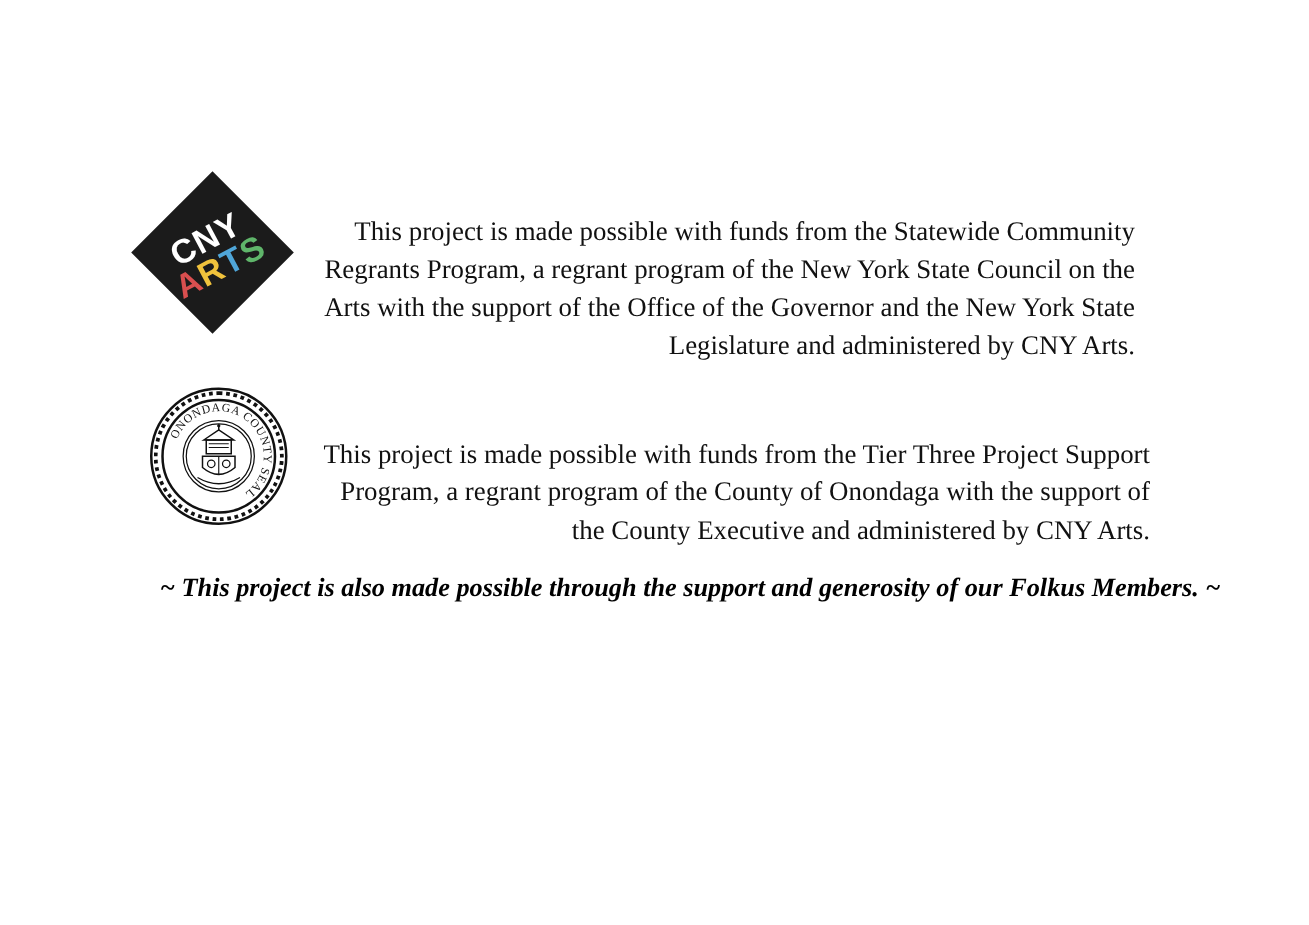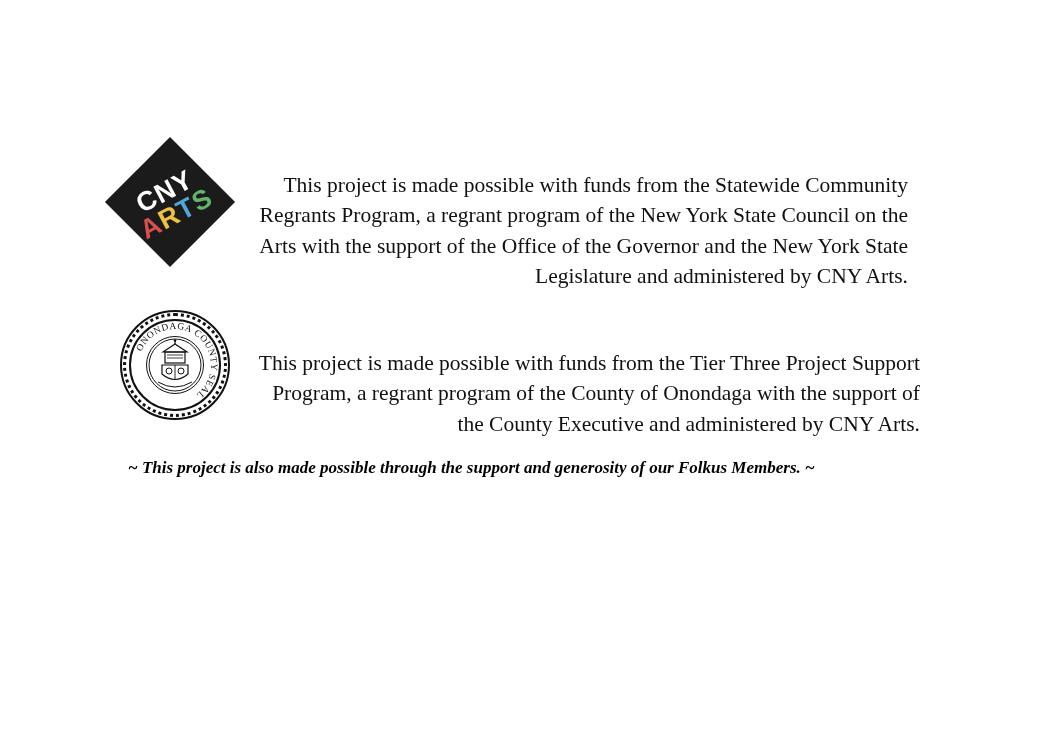--- a/index.html
+++ b/index.html
@@ -168,21 +168,21 @@
 
   
   #folkus-line {
     position: absolute;
     left: 128px;
     top: 458px;
     width: 860px;
     font-family: "Liberation Serif", serif;
     font-style: italic;
     font-weight: bold;
-    font-size: 17px;
+    font-size: 21px;
     color: #000000;
     white-space: nowrap;
   }
 </style>
 </head>
 <body>
 
 <div class="page">
 
   <div class="block" id="block-cny">

